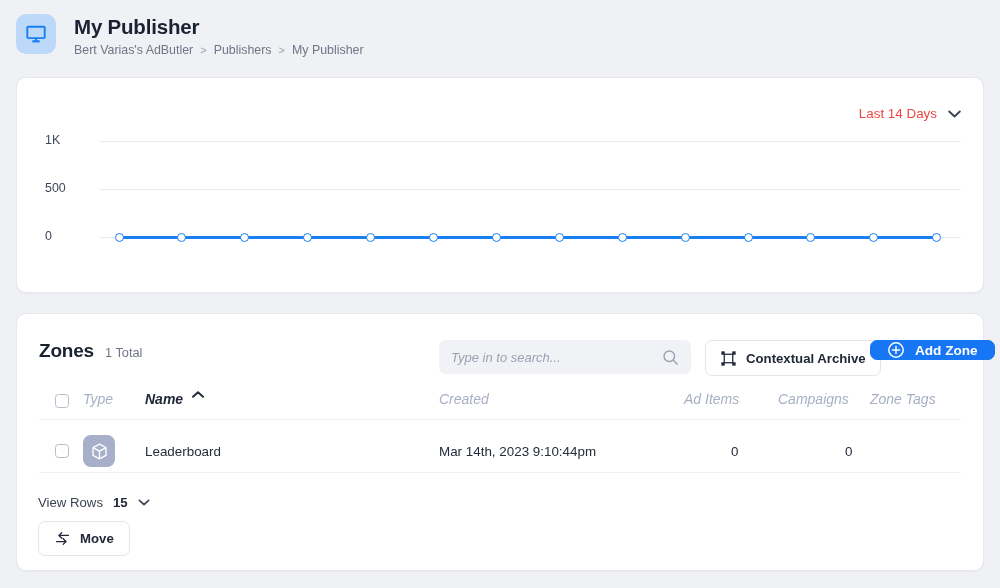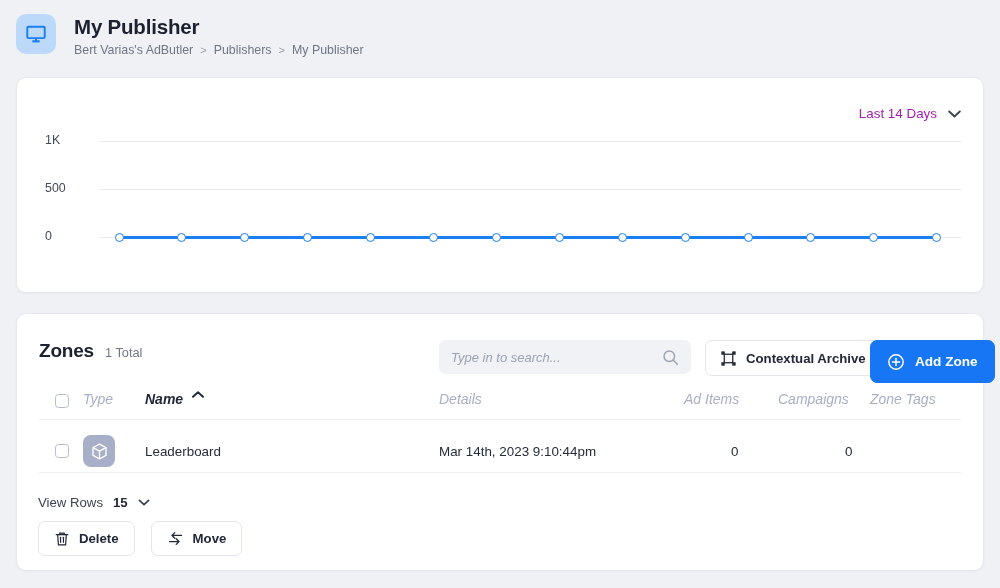--- a/index.html
+++ b/index.html
@@ -28,21 +28,21 @@
     position: absolute; left: 16px; right: 16px; background: #fff;
     border: 1px solid #e6e8ee; border-radius: 10px;
     box-shadow: 0 1px 2px rgba(30,40,70,0.04);
   }
   #chart-card { top: 77px; height: 216px; }
   #zones-card { top: 313px; height: 258px; }
 
   
   .range-select {
     position: absolute; right: 22px; top: 28px; display: flex; align-items: center; gap: 11px;
-    font-size: 13.4px; color: #a21caf; cursor: pointer;
+    font-size: 13.4px; color: #ef4444; cursor: pointer;
   }
   .chart-area { position: absolute; left: 0; top: 0; right: 0; bottom: 0; }
   .y-label { position: absolute; font-size: 12.4px; color: #41485a; width: 46px; }
   .gridline { position: absolute; left: 82px; right: 22px; height: 1px; background: #e9ebf0; }
   .x-label { position: absolute; font-size: 12.4px; color: #41485a; text-align: center; width: 62px; top: 249px; }
   .series-line { position: absolute; left: 118px; width: 818px; top: 234px; height: 3px; background: #1a7ff0; border-radius: 2px; }
   .pt {
     position: absolute; width: 9px; height: 9px; border-radius: 50%;
     background: #fff; border: 1.8px solid #1a7ff0; top: 231px;
   }
@@ -63,21 +63,21 @@
   .search-box input::placeholder { color: #9ba2b2; font-style: italic; }
 
   .btn {
     display: inline-flex; align-items: center; gap: 9px; height: 34px; padding: 0 14px;
     border: 1px solid #e3e5ec; border-radius: 7px; background: #fff; cursor: pointer;
     font-family: "Liberation Sans", sans-serif; font-size: 13.2px; font-weight: bold; color: #222838;
     white-space: nowrap;
   }
   #contextual-details-button { position: absolute; left: 688px; top: 26px; height: 36px; }
   #add-zone-button {
-    position: absolute; left: 853px; top: 26px; height: 43px; padding: 8px 16px;
+    position: absolute; left: 853px; top: 26px; height: 20px; padding: 8px 16px;
     background: #1676f3; border-color: #1676f3; color: #fff; font-size: 13.6px; gap: 10px;
   }
 
   
   .col-head { position: absolute; top: 77px; font-size: 14px; color: #a8afc4; font-weight: normal; font-style: italic; }
   .col-head.active { color: #222838; font-weight: bold; display: flex; align-items: flex-start; gap: 9px; }
   .chk {
     width: 14px; height: 14px; border: 1.6px solid #b7bdcb; border-radius: 3.5px; background: #fff;
     display: inline-block; cursor: pointer;
   }
@@ -224,21 +224,21 @@
     <span class="chk col-head" style="left:38px; top:80px;"></span>
     <span class="col-head" style="left:66px;">Type</span>
     <span class="col-head active" style="left:128px;">
       <span>Name</span>
       <span>
         <svg width="12" height="7" viewBox="0 0 12 7" fill="none" stroke="#222838" stroke-width="1.9" stroke-linecap="round" stroke-linejoin="round">
           <polyline points="1,5.8 6,1.2 11,5.8"></polyline>
         </svg>
       </span>
     </span>
-    <span class="col-head" style="left:422px;">Details</span>
+    <span class="col-head" style="left:422px;">Created</span>
     <span class="col-head" style="left:667px;">Ad Items</span>
     <span class="col-head" style="left:761px;">Campaigns</span>
     <span class="col-head" style="left:853px;">Zone Tags</span>
 
     <div class="row-divider" style="top:105px;"></div>
 
     <span class="chk" style="position:absolute; left:38px; top:130px;"></span>
     <div class="zone-icon" style="left:66px; top:121px;">
       <svg width="19" height="19" viewBox="0 0 24 24" fill="none" stroke="#ffffff" stroke-width="1.7" stroke-linejoin="round">
         <path d="M12 2.6 20.2 7v10L12 21.4 3.8 17V7z"></path>
@@ -258,32 +258,20 @@
     <span>View Rows</span>
     <span class="num">15</span>
     <span>
       <svg width="12" height="7" viewBox="0 0 13 8" fill="none" stroke="#3c4354" stroke-width="1.9" stroke-linecap="round" stroke-linejoin="round">
         <polyline points="1.2,1.5 6.5,6.5 11.8,1.5"></polyline>
       </svg>
     </span>
   </div>
 
   <div class="footer-actions">
-    <button class="btn">
-      <span>
-        <svg width="16" height="16" viewBox="0 0 20 20" fill="none" stroke="#222838" stroke-width="1.5" stroke-linecap="round">
-          <line x1="2.8" y1="4.6" x2="17.2" y2="4.6"></line>
-          <path d="M7.2 4.6V2.7h5.6v1.9"></path>
-          <path d="M4.6 4.6 5.5 17.3h9L15.4 4.6"></path>
-          <line x1="8.2" y1="7.8" x2="8.2" y2="14.2"></line>
-          <line x1="11.8" y1="7.8" x2="11.8" y2="14.2"></line>
-        </svg>
-      </span>
-      <span>Delete</span>
-    </button>
 
 
     <button class="btn">
       <span>
         <svg width="17" height="17" viewBox="0 0 20 20" fill="none" stroke="#222838" stroke-width="1.5" stroke-linecap="round" stroke-linejoin="round">
           <path d="M17 6.4H6.2"></path>
           <polyline points="9.2,3.1 5.9,6.4 9.2,9.7"></polyline>
           <path d="M3 13.6h10.8"></path>
           <polyline points="10.8,10.3 14.1,13.6 10.8,16.9"></polyline>
         </svg>

